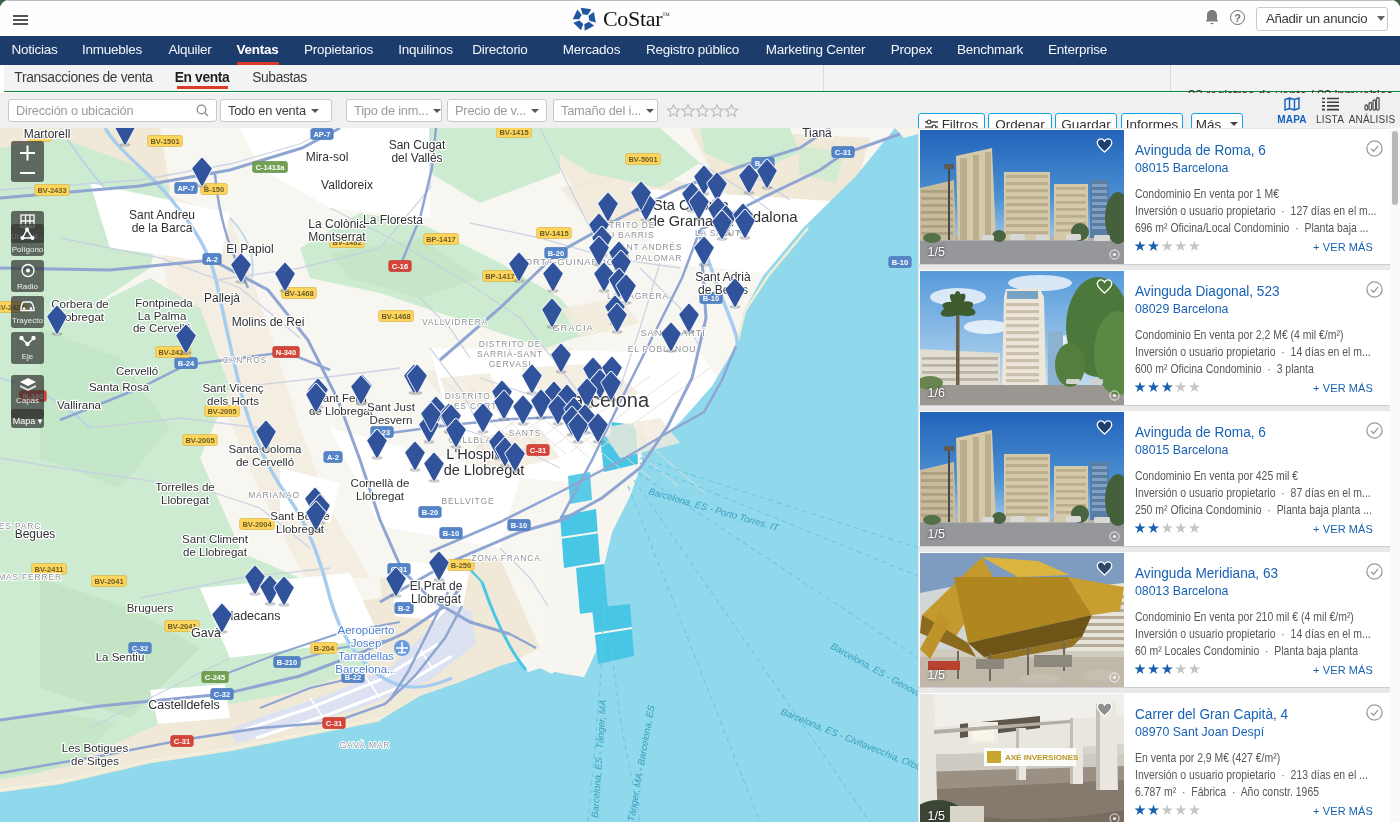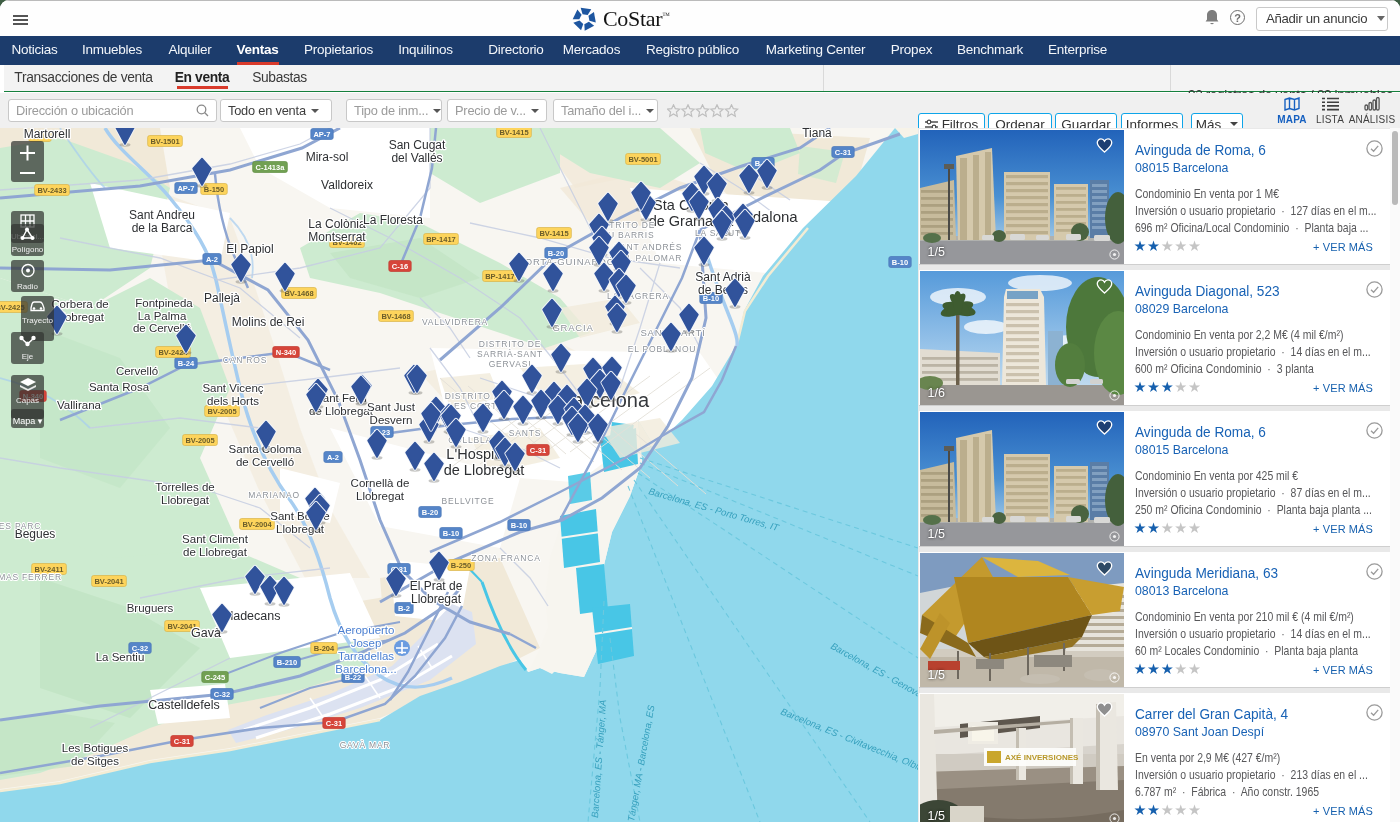--- a/index.html
+++ b/index.html
@@ -97,21 +97,21 @@
     <div class="addbtn">Añadir un anuncio <span style="display:inline-block;width:0;height:0;border-left:4.5px solid transparent;border-right:4.5px solid transparent;border-top:5px solid #666;vertical-align:middle;margin-left:6px;margin-top:-2px;"></span></div>
   </div>
 
   <div class="nav">
     <span style="left:34.5px">Noticias</span>
     <span style="left:112px">Inmuebles</span>
     <span style="left:190px">Alquiler</span>
     <span class="sel" style="left:257.5px">Ventas</span>
     <span style="left:338.5px">Propietarios</span>
     <span style="left:425.5px">Inquilinos</span>
-    <span style="left:516px">Directorio</span>
+    <span style="left:500px">Directorio</span>
     <span style="left:591.5px">Mercados</span>
     <span style="left:692.5px">Registro público</span>
     <span style="left:815.5px">Marketing Center</span>
     <span style="left:911.5px">Propex</span>
     <span style="left:990px">Benchmark</span>
     <span style="left:1077.5px">Enterprise</span>
     <div class="under" style="left:237px; width:42px;"></div>
   </div>
 
   <div class="subnav">
@@ -908,21 +908,21 @@
           </svg>
   <div class="l">Polígono</div>
 </div>
 <div class="mc" style="top:132px; height:32px;">
   <svg class="ic" width="16" height="15" viewBox="0 0 16 15">
             <circle cx="8" cy="7.5" r="6" fill="none" stroke="#fff" stroke-width="1.4"></circle>
             <circle cx="8" cy="7.5" r="2" fill="#fff"></circle>
           </svg>
   <div class="l">Radio</div>
 </div>
-<div class="mc" style="top:168px; height:45px;margin-left:10px;">
+<div class="mc" style="top:168px; height:32px;">
   <svg class="ic" width="17" height="13" viewBox="0 0 17 13">
             <path d="M2 9 L3 5 C3.3 3.8 4 3 5.2 3 L11 3 C12.2 3 13 3.8 13.5 5 L15 9 L15 11.5 L2 11.5 Z" fill="none" stroke="#fff" stroke-width="1.3"></path>
             <circle cx="5" cy="9.5" r="1.3" fill="#fff"></circle>
             <circle cx="12" cy="9.5" r="1.3" fill="#fff"></circle>
           </svg>
   <div class="l">Trayecto</div>
 </div>
 <div class="mc" style="top:204px; height:32px;">
   <svg class="ic" width="17" height="13" viewBox="0 0 17 13">
             <path d="M2 3 L8.5 9 L15 3" fill="none" stroke="#fff" stroke-width="1.6"></path>

